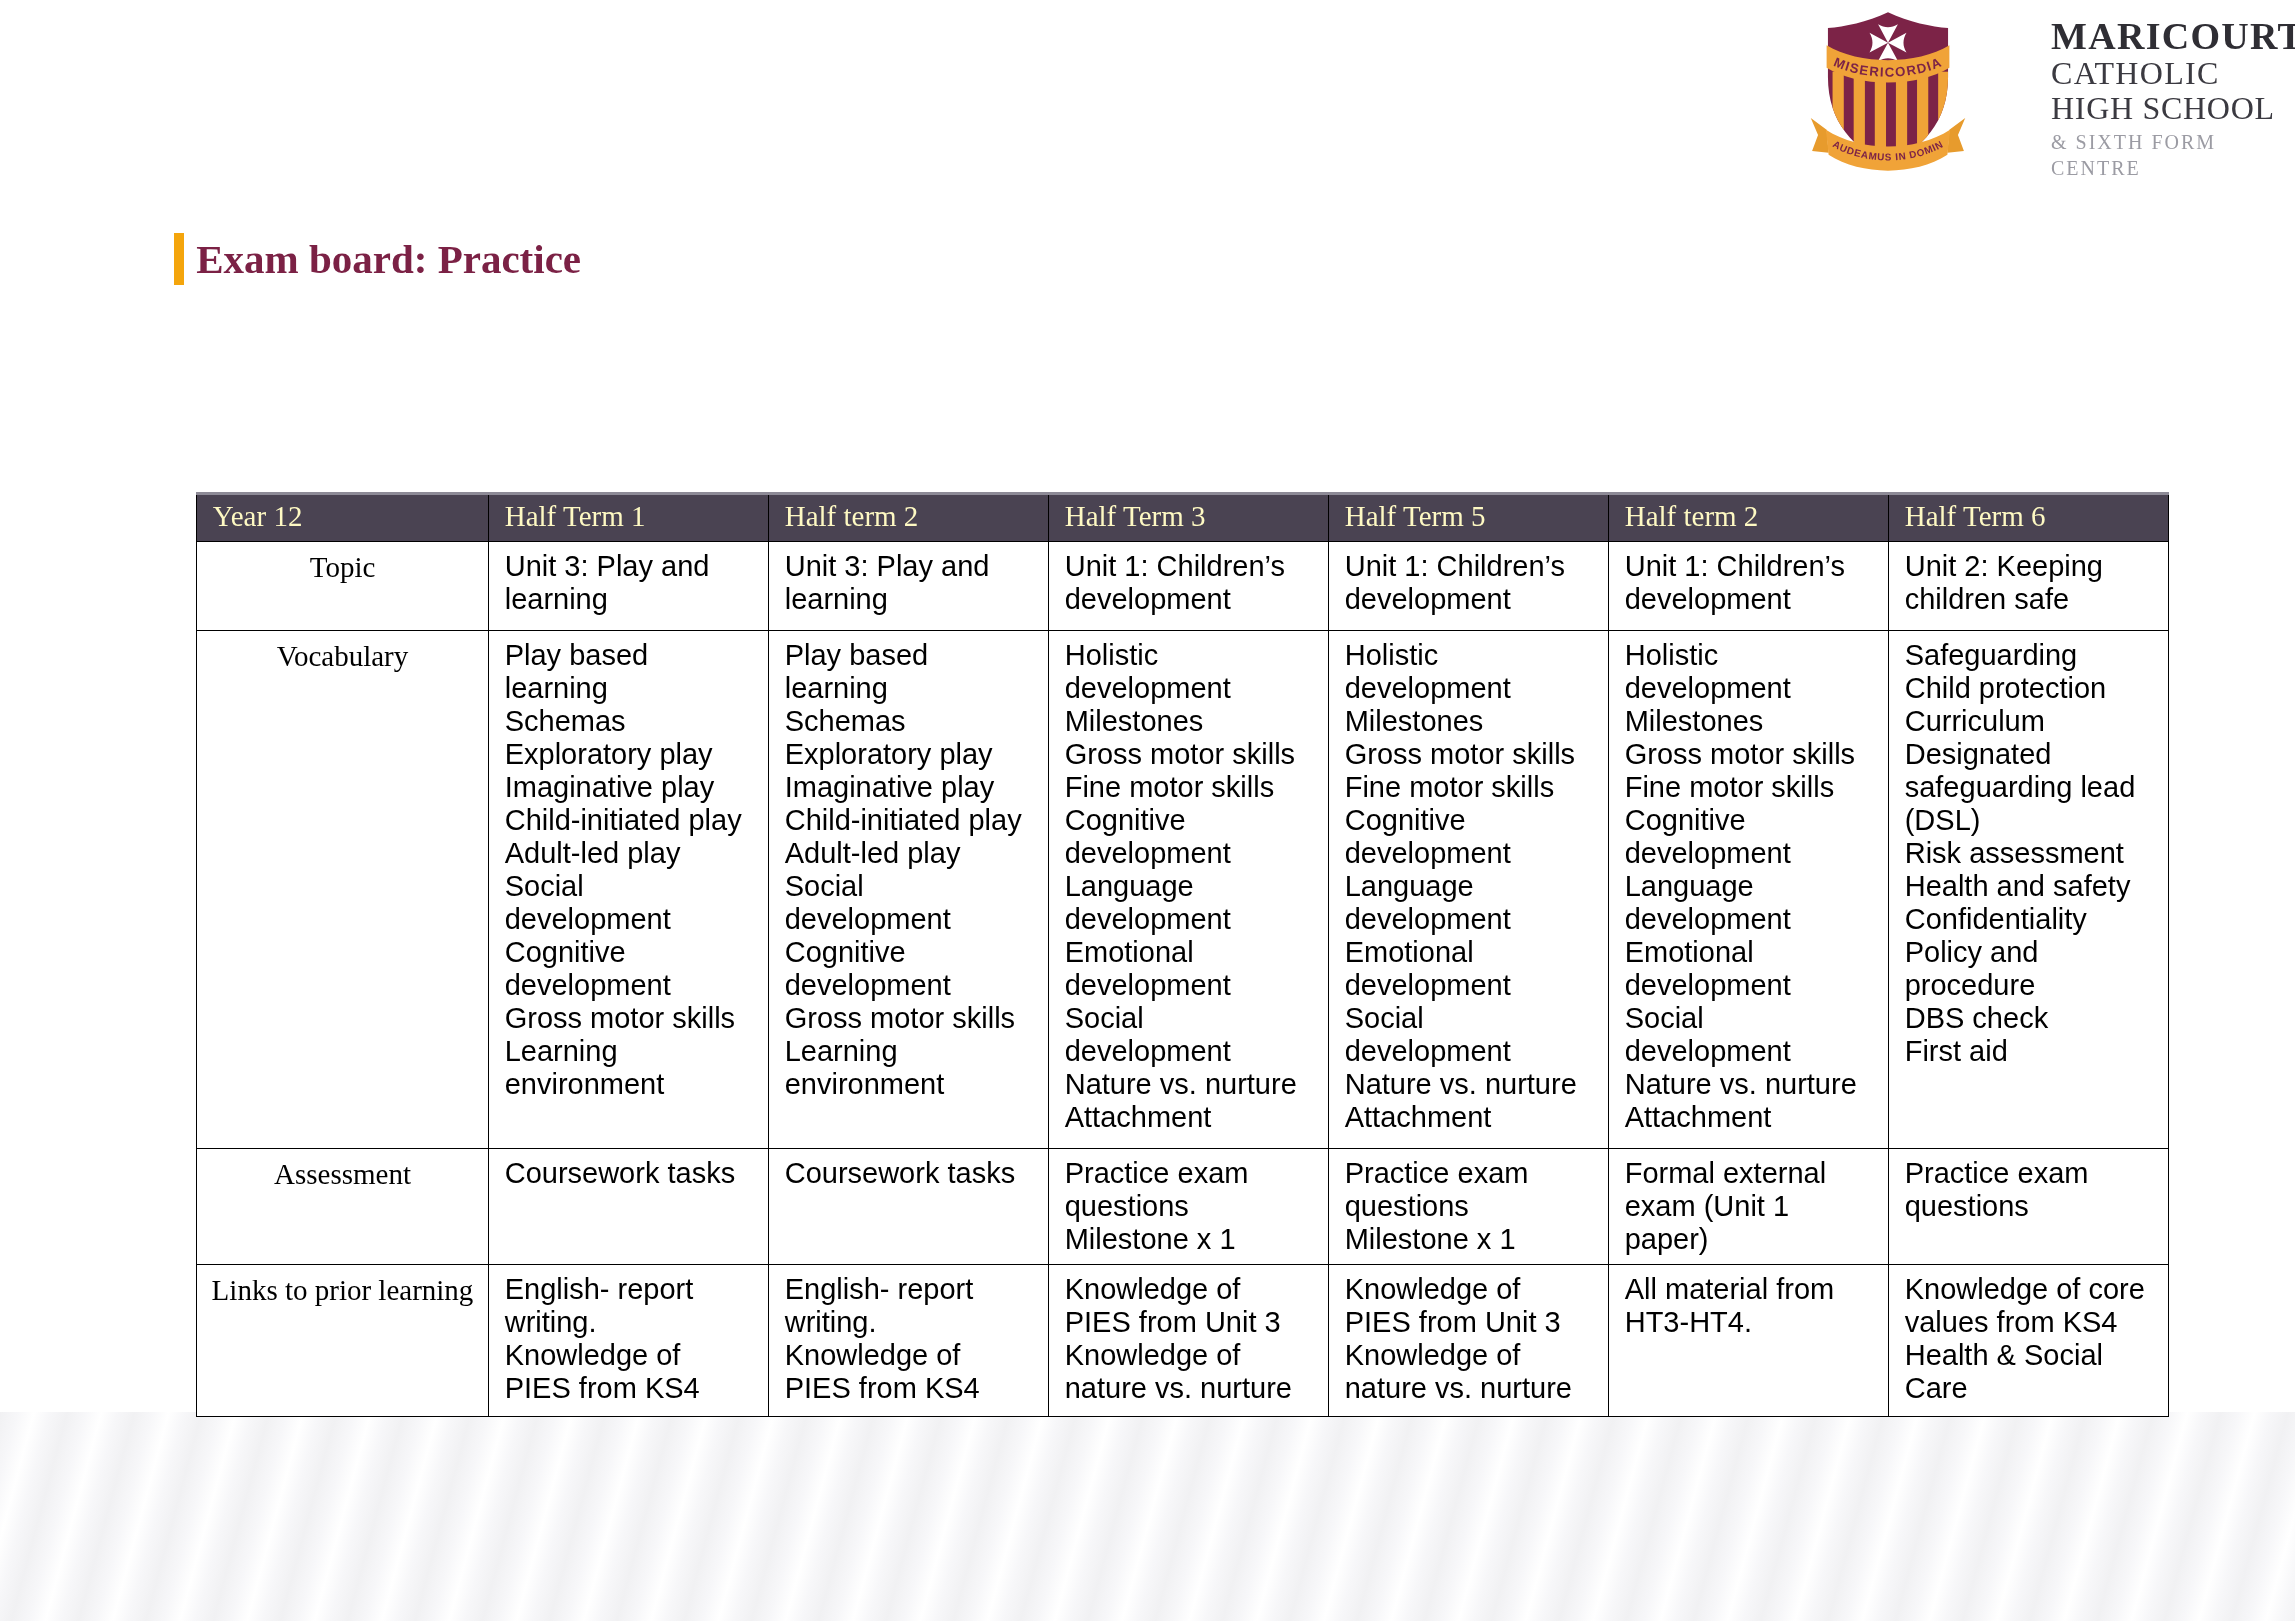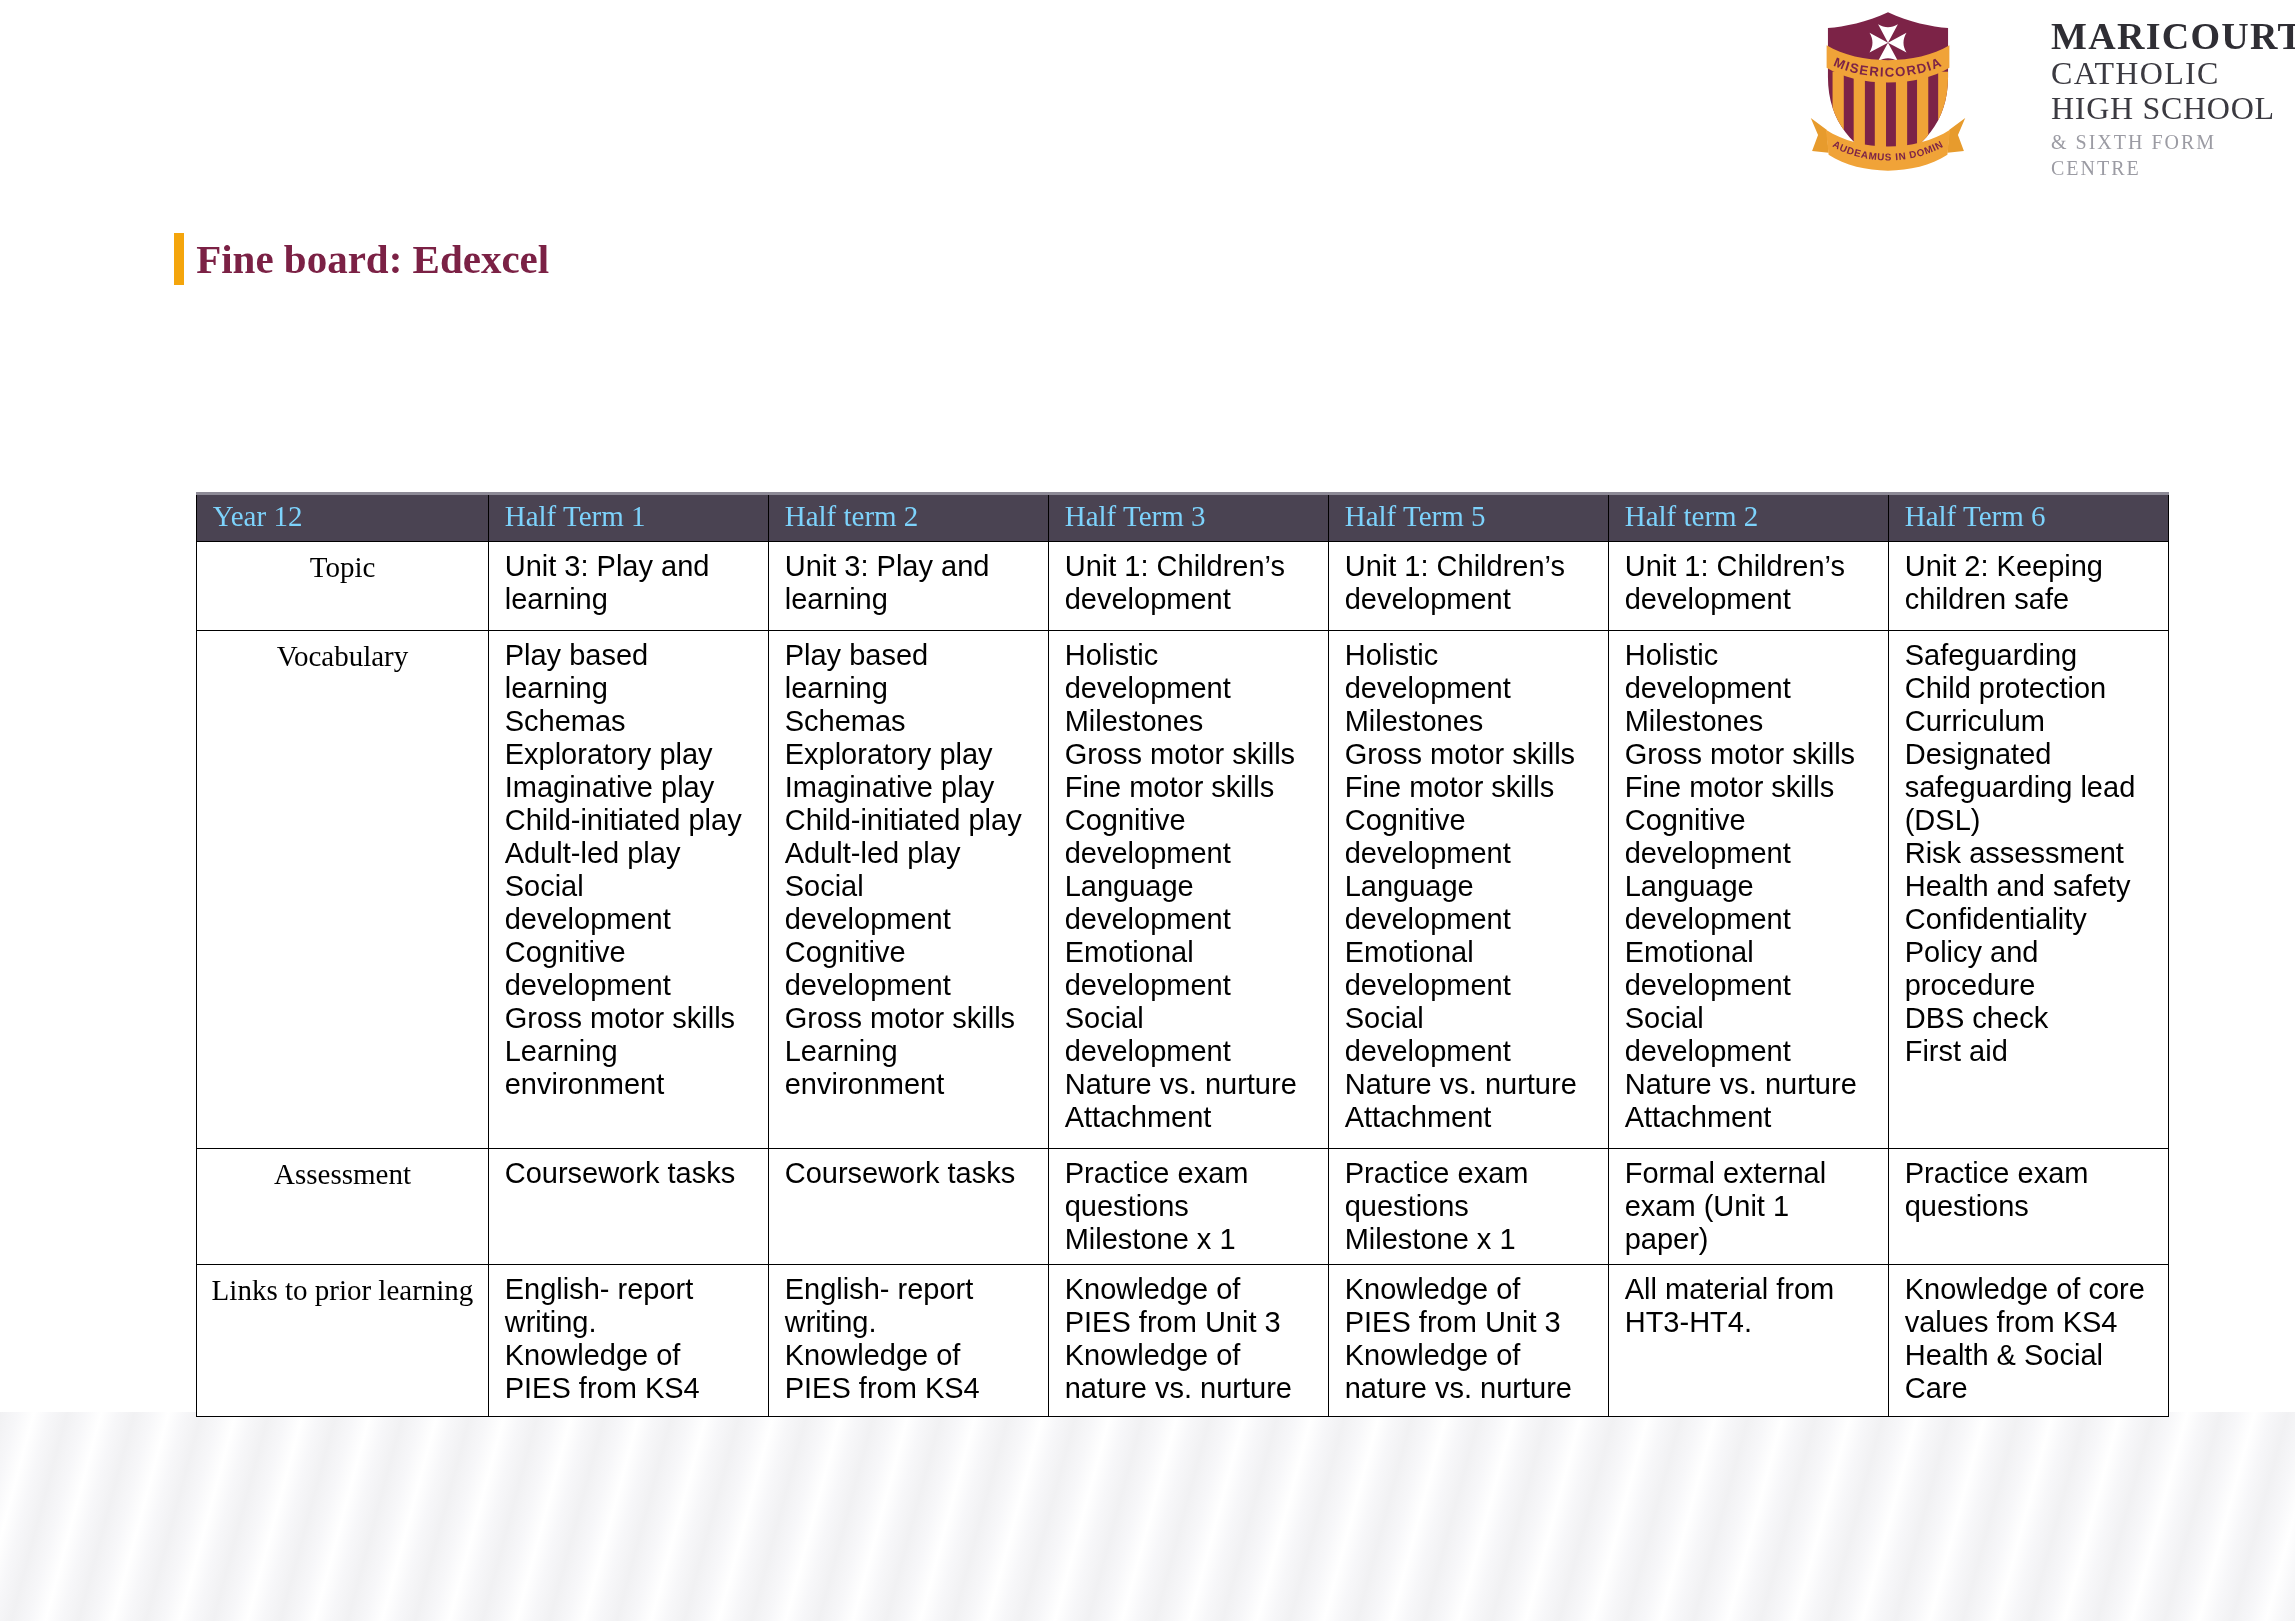--- a/index.html
+++ b/index.html
@@ -28,21 +28,21 @@
   .titles{font-family:"Liberation Serif",serif;font-weight:700;
     font-size:41px;line-height:52px;color:var(--maroon,#7b2145);}
   
   table.curr{
     position:absolute;left:196px;top:492px;z-index:1;
     border-collapse:collapse;table-layout:fixed;background:#ffffff;
     border:1.3px solid #000;border-top:3.3px solid #8d8a96;
   }
   table.curr th,table.curr td{border:1.3px solid #000;vertical-align:top;overflow:hidden;}
   table.curr thead th{
-    background:var(--header-bg,#4a4352);color:#7dd3fc;
+    background:var(--header-bg,#4a4352);color:#fef9c3;
     font-family:"Liberation Serif",serif;font-weight:400;font-size:29px;
     text-align:left;padding:5.2px 15.7px;height:48px;box-sizing:border-box;
   }
   table.curr tbody th{
     font-family:"Liberation Serif",serif;font-weight:400;font-size:29px;
     text-align:center;padding:7.9px 14.4px;background:#ffffff;color:#000;line-height:35px;
   }
   table.curr td{
     font-size:29px;line-height:33px;padding:7.9px 15.7px;color:#000;background:#ffffff;margin-left:20px;
   }
@@ -104,21 +104,21 @@
     <div class="l1">MARICOURT</div>
     <div class="l2">CATHOLIC</div>
     <div class="l3">HIGH SCHOOL</div>
     <div class="l4">&amp; SIXTH FORM CENTRE</div>
   </div>
 </div>
 
 <div class="titleblock">
   <div class="goldbar"></div>
   <div class="titles">
-    <div>Fine board: Edexcel</div>
+    <div>Exam board: Practice</div>
   </div>
 </div>
 
 <table class="curr">
   <colgroup>
     <col style="width:292px">
     <col style="width:280px">
       <col style="width:280px">
       <col style="width:280px">
     <col style="width:280px">

